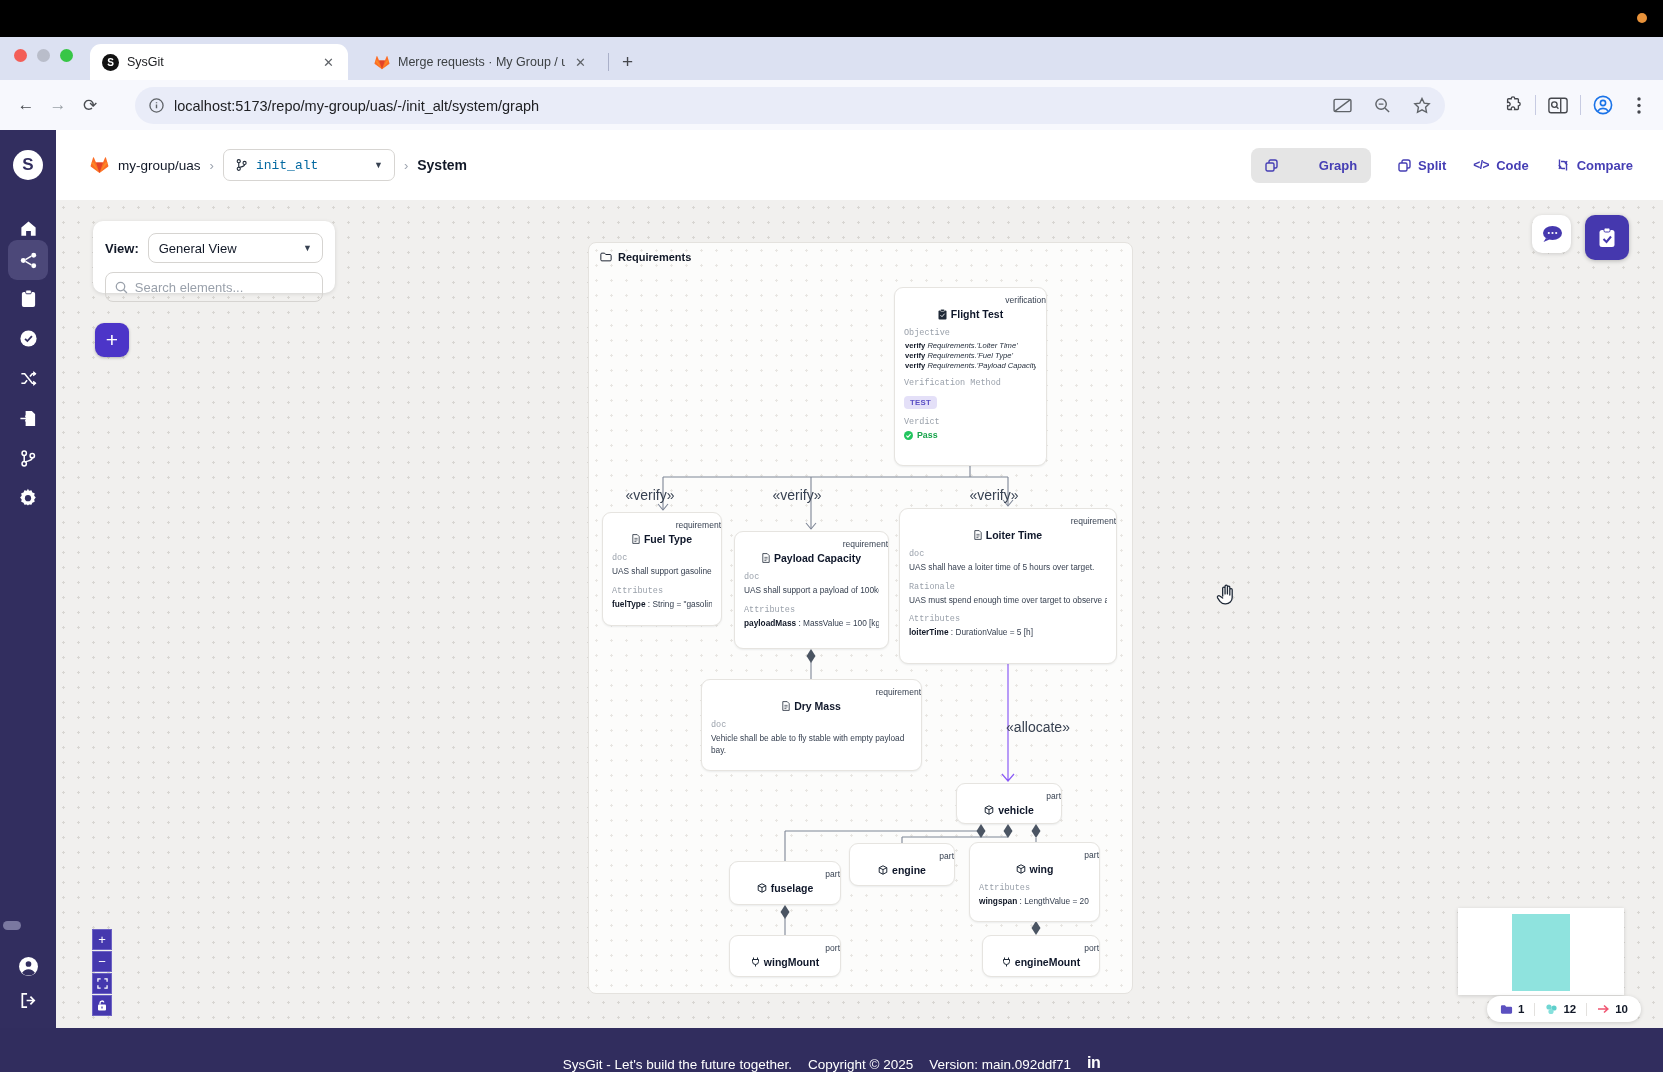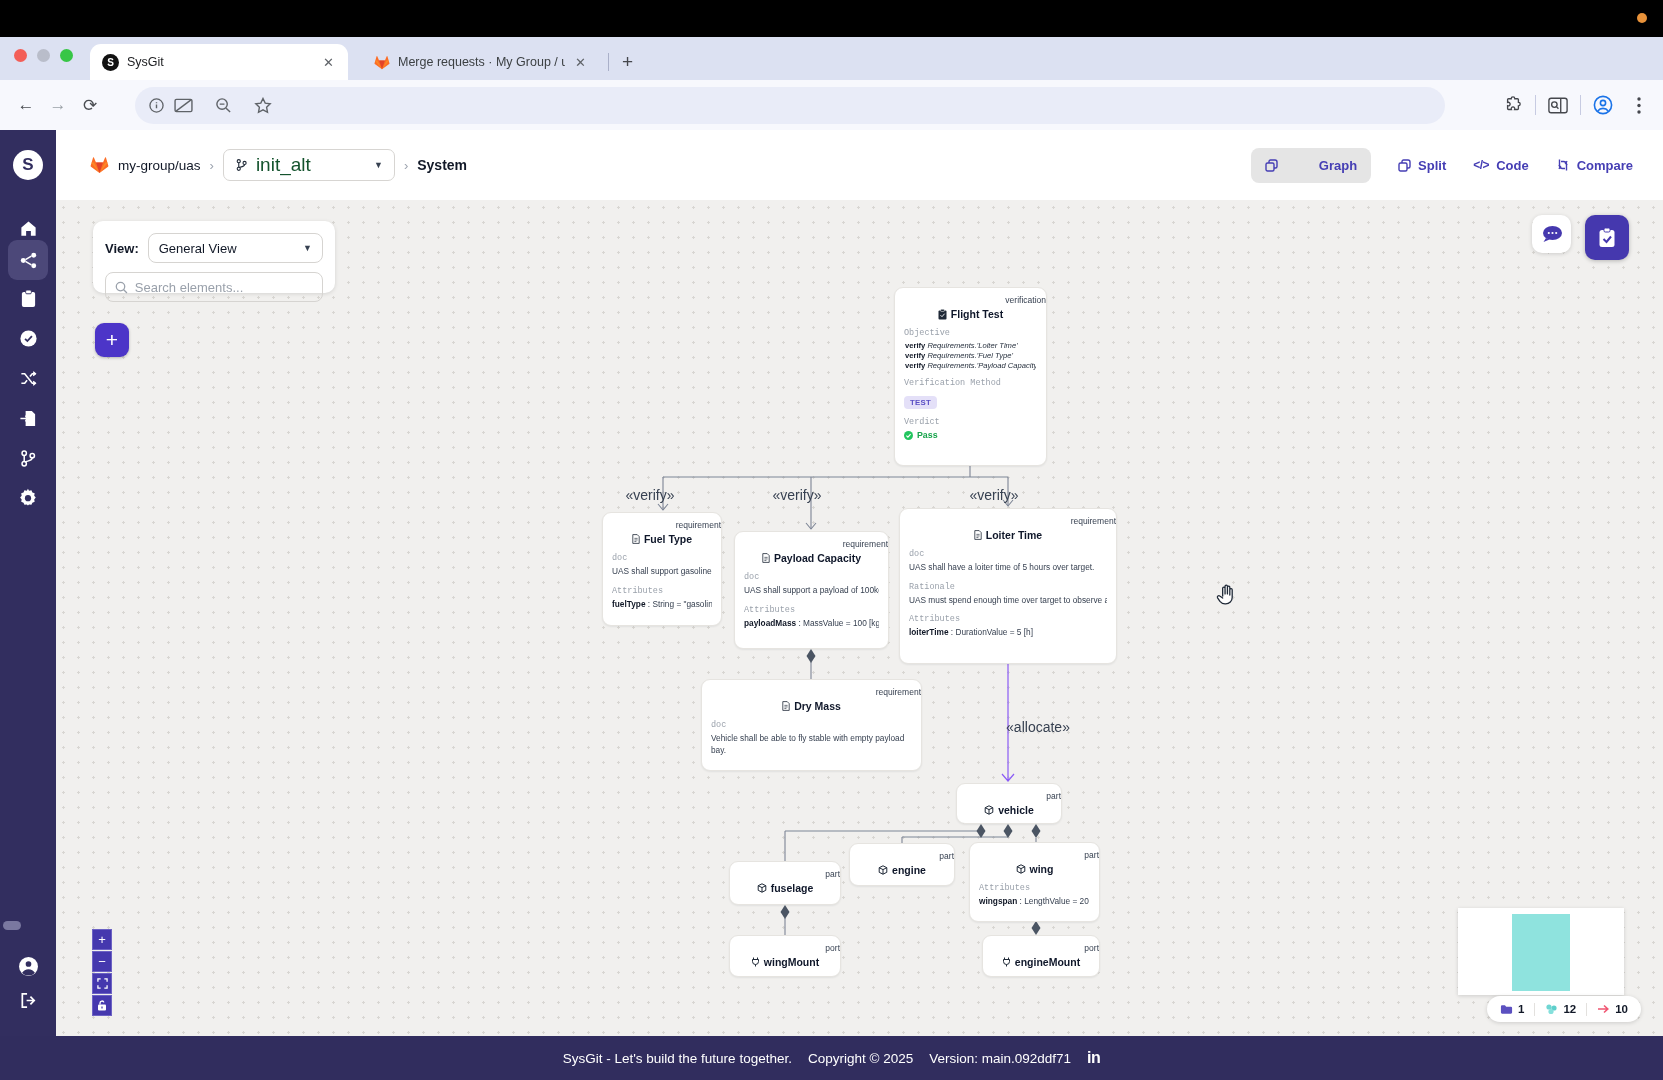--- a/index.html
+++ b/index.html
@@ -37,21 +37,21 @@
   .side-logo { position:absolute; left:13px; top:20px; width:30px; height:30px; border-radius:50%; background:#fff; color:#322e5f; font-weight:700; font-size:17px; display:flex; align-items:center; justify-content:center; }
   .side-ic { position:absolute; left:8px; width:40px; height:40px; display:flex; align-items:center; justify-content:center; border-radius:9px; }
   .side-ic.active { background:#4c4879; }
   .side-pill { position:absolute; left:3px; top:791px; width:18px; height:9px; border-radius:5px; background:#7a78a0; }
 
   .appheader { position:absolute; left:56px; top:130px; right:0; height:70px; background:#fff; }
   .crumbs { position:absolute; left:34px; top:0; height:70px; display:flex; align-items:center; gap:9px; }
   .crumb-repo { font-size:13.5px; font-weight:500; color:#111827; }
   .chev { color:#9ca3af; font-size:13px; }
   .branch-pill { height:32px; border:1px solid #d7d5d2; border-radius:7px; display:flex; align-items:center; gap:8px; padding:0 11px; width:172px; background:#fff; }
-  .branch-pill .bn { font-size:19px; color:#14532d; flex:1; }
+  .branch-pill .bn { font-size:13px; color:#0369a1; flex:1;font-family:Liberation Mono, monospace; }
   .branch-pill .caret { font-size:9px; color:#374151; }
   .crumb-page { font-size:14px; font-weight:600; color:#111827; }
   .hdr-views { position:absolute; right:30px; top:0; height:70px; display:flex; align-items:center; gap:27px; color:#453eb4; }
   .viewbtn { display:flex; align-items:center; gap:7px; font-size:13px; font-weight:700; color:#453eb4; }
   .viewbtn.active { background:#e5e5e5; border-radius:8px; padding:10px 14px;gap:41px; }
   .codeglyph { font-weight:700; font-size:12px; letter-spacing:-.5px; }
 
   
   .canvas { position:absolute; left:56px; top:200px; right:0; bottom:44px; background:#f1f0ee;
             background-image:radial-gradient(#d8d6d2 1px, transparent 1.3px); background-size:15px 15px; }
@@ -95,21 +95,21 @@
   .obj-line b { font-weight:700; }
   .obj-line i { font-style:italic; color:#1f2937; }
   .badge-test { display:inline-block; margin:2px 9px 0; background:#e4e0f8; color:#5b4fc4; font-size:7.8px; font-weight:700; padding:2px 6px; border-radius:4px; letter-spacing:.3px; }
   .verdict { display:flex; align-items:center; gap:4px; margin:2px 9px 0; font-size:8.8px; font-weight:700; color:#16a34a; }
 
   .edges { position:absolute; left:0; top:0; pointer-events:none; }
   .edge-label { position:absolute; transform:translateX(-50%); font-size:14px; color:#374151; }
   .cursor-hand { position:absolute; left:1158px; top:382px; }
 
   
-  .appfooter { position:absolute; left:0; bottom:0; width:100%; height:44px; background:#312d5e; display:flex; align-items:center; justify-content:center; gap:16px; color:#fff; font-size:13.5px; }
+  .appfooter { position:absolute; left:0; bottom:8px; width:100%; height:44px; background:#312d5e; display:flex; align-items:flex-end; justify-content:center; gap:16px; color:#fff; font-size:13.5px; }
   .li-badge { font-weight:700; font-size:16px; letter-spacing:-.5px; }
 </style>
 </head>
 <body>
 
 <div class="menubar">
   <div class="record-dot"></div>
 </div>
 
 <div class="tabstrip"></div>
@@ -138,20 +138,21 @@
 <div class="toolbar">
   <span class="navbtn" style="margin-left:10px">←</span>
   <span class="navbtn dim">→</span>
   <span class="navbtn">⟳</span>
 </div>
 <div class="omnibox">
   <svg width="15" height="15" viewBox="0 0 16 16">
       <circle cx="8" cy="8" r="7" fill="none" stroke="#5f6368" stroke-width="1.4"></circle>
       <path d="M8 7v4M8 4.6v1" stroke="#5f6368" stroke-width="1.5"></path>
     </svg>
+  <span class="url">localhost:5173/repo/my-group/uas/-/init_alt/system/graph</span>
   <svg width="19" height="15" viewBox="0 0 20 16">
       <rect x="1" y="1.5" width="18" height="13" rx="1.5" fill="none" stroke="#5f6368" stroke-width="1.5"></rect>
       <path d="M2 14L18 2" stroke="#5f6368" stroke-width="1.5"></path>
     </svg>
   <svg width="17" height="17" viewBox="0 0 18 18" style="margin-left:12px">
       <circle cx="7.5" cy="7.5" r="5.5" fill="none" stroke="#5f6368" stroke-width="1.5"></circle>
       <path d="M5 7.5h5M11.8 11.8L16 16" stroke="#5f6368" stroke-width="1.5"></path>
     </svg>
   <svg width="18" height="17" viewBox="0 0 18 17" style="margin-left:12px">
       <path d="M9 1.5l2.2 4.6 5 .7-3.6 3.5.9 5-4.5-2.4-4.5 2.4.9-5L1.8 6.8l5-.7z" fill="none" stroke="#5f6368" stroke-width="1.4"></path>
@@ -305,20 +306,28 @@
           <path d="M10.5 12.5v-6a3 3 0 00-3-3H5"></path>
           <path d="M6.8 2.8L5 4.6 3.2 2.8M7.2 11.2L9 9.4l1.8 1.8" transform="rotate(90 7 7)"></path>
         </svg>
       <span>Compare</span>
     </span>
   </div>
 </div>
 
 <div class="canvas">
 
+  <div class="group">
+    <div class="group-header">
+      <svg width="12" height="10" viewBox="0 0 14 11">
+          <path d="M1 2.2A1.2 1.2 0 012.2 1h3.1l1.4 1.6h5.1A1.2 1.2 0 0113 3.8v5A1.2 1.2 0 0111.8 10H2.2A1.2 1.2 0 011 8.8z" fill="none" stroke="#111827" stroke-width="1.1"></path>
+        </svg>
+      <span>Requirements</span>
+    </div>
+  </div>
 
   <svg class="edges" width="1607" height="836">
     <g stroke="#7d8596" stroke-width="1.1" fill="none">
       <path d="M914,266 V277 M607,277 H952 M607,277 V310 M755,277 V329 M952,277 V306"></path>
       <path d="M602,304 L607,310 L612,304 M750,323 L755,329 L760,323 M947,300 L952,306 L957,300"></path>
       <path d="M755,462 V479"></path>
       <path d="M925,631 H729 M729,631 V661 M952,637 H846 M846,637 V643 M980,638 V642 M975,648 L980,642 L985,648"></path>
       <path d="M729,718 V735"></path>
     </g>
     <g fill="#4b5563">

